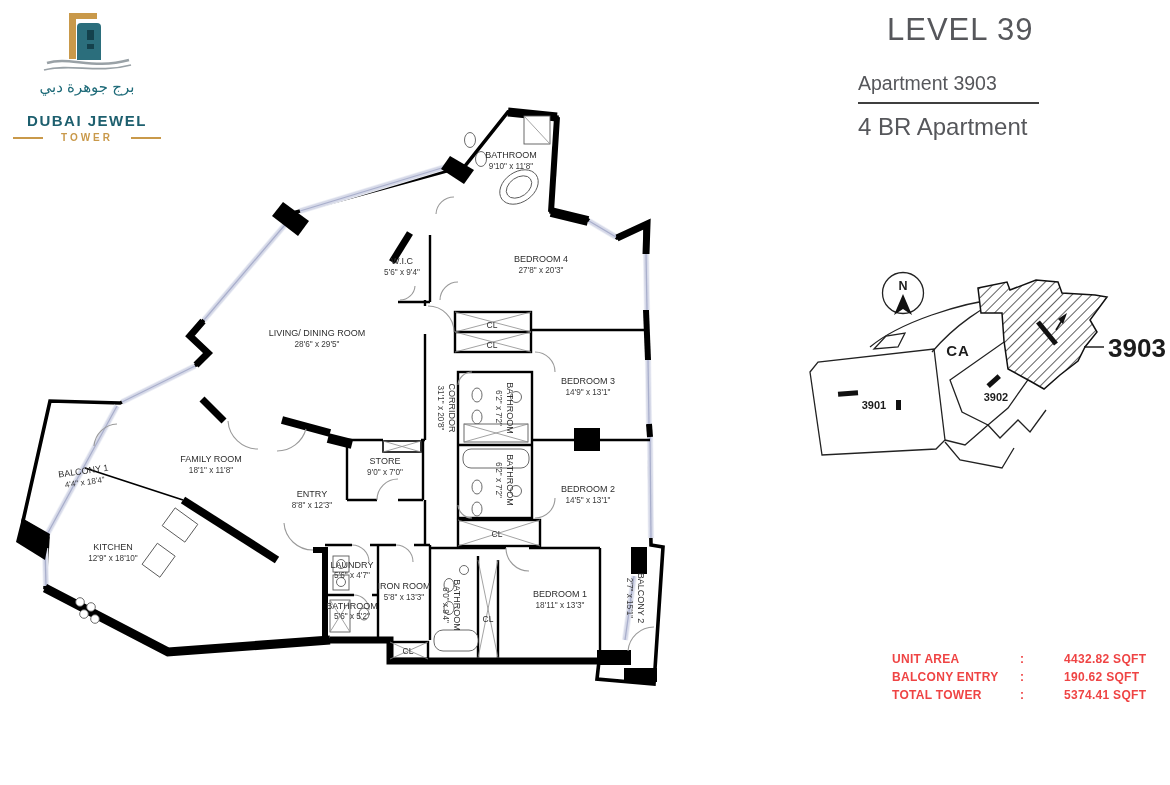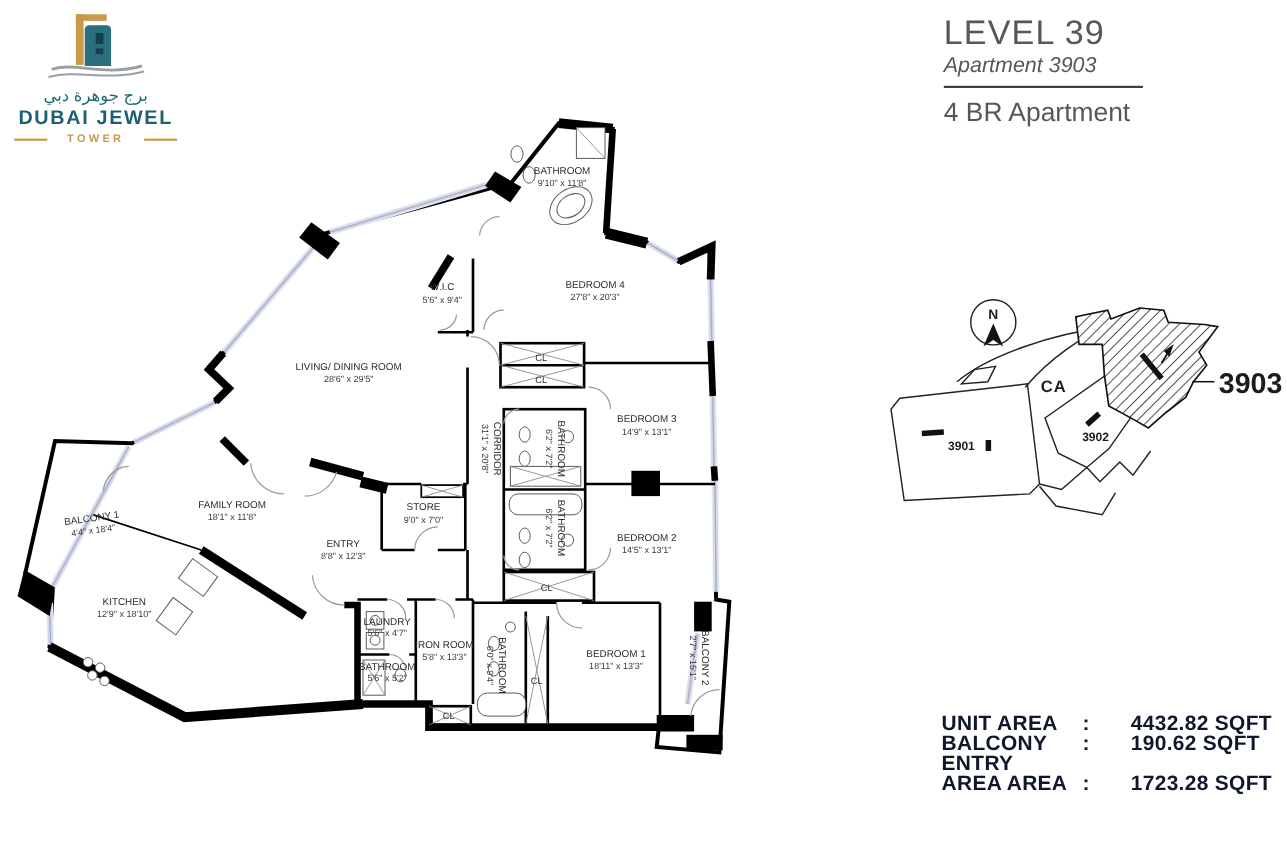--- a/index.html
+++ b/index.html
@@ -5,34 +5,34 @@
 <style>
   html,body{margin:0;padding:0;background:#ffffff;}
   .page{position:relative;width:1170px;height:785px;background:#fff;overflow:hidden;
         font-family:"Liberation Sans",sans-serif;}
   .plan-svg{position:absolute;left:0;top:0;width:1170px;height:785px;}
 
   
   .logo{position:absolute;left:12px;top:10px;width:150px;display:flex;flex-direction:column;
         align-items:center;text-align:center;}
   .logo .arabic{color:#1d6a78;font-size:15px;margin-top:2px;direction:rtl;}
-  .logo .brand{color:#1d5f6e;font-size:18px;font-weight:bold;letter-spacing:1.5px;margin-top:1px;}
+  .logo .brand{color:#1d5f6e;font-size:15px;font-weight:bold;letter-spacing:1.5px;margin-top:16px;}
   .logo .tower-row{display:flex;align-items:center;gap:18px;margin-top:3px;}
   .logo .tower-row .bar{width:30px;height:0;border-top:2px solid #c9994a;}
   .logo .tower{color:#c9994a;font-size:10px;letter-spacing:3px;font-weight:bold;}
 
   
   .header{position:absolute;left:858px;top:12px;color:#56575b;}
-  .header .level{font-size:31px;letter-spacing:1px;}
-  .header .apt{font-size:19.5px;display:inline-block;
-               padding:0 42px 7px 0;border-bottom:2px solid #3f3f3f;font-style:italic;}
+  .header .level{font-size:31px;letter-spacing:1px;margin-left:29px;}
+  .header .apt{font-size:19.5px;margin-top:24px;display:inline-block;
+               padding:0 42px 7px 0;border-bottom:2px solid #3f3f3f;}
   .header .type{font-size:24px;margin-top:9px;}
 
   
-  .areas{position:absolute;left:856px;top:650px;color:#0f172a;font-size:19px;font-weight:bold;}
+  .areas{position:absolute;left:892px;top:650px;color:#ef4444;font-size:12px;font-weight:bold;}
   .area-row{display:grid;grid-template-columns:128px 44px auto;line-height:18px;letter-spacing:.3px;}
   .a-colon{text-align:left;}
 
   
   .outer{fill:#ffffff;stroke:#000;stroke-width:3.6;stroke-linejoin:miter;}
   .thick{stroke:#000;fill:none;}
   .blk{fill:#000;stroke:none;}
   .iw{stroke:#000;stroke-width:2.4;fill:none;}
   .iwf{stroke:#000;stroke-width:1.6;fill:none;}
   .winband{stroke:#eef0f7;stroke-width:6.4;fill:none;}
@@ -353,19 +353,19 @@
       <span class="a-label">UNIT AREA</span>
       <span class="a-colon">:</span>
       <span class="a-value">4432.82 SQFT</span>
     </div>
     <div class="area-row">
       <span class="a-label">BALCONY ENTRY</span>
       <span class="a-colon">:</span>
       <span class="a-value">190.62 SQFT</span>
     </div>
     <div class="area-row">
-      <span class="a-label">AREA AREA</span>
+      <span class="a-label">TOTAL TOWER</span>
       <span class="a-colon">:</span>
-      <span class="a-value">1723.28 SQFT</span>
+      <span class="a-value">5374.41 SQFT</span>
     </div>
   </div>
 
 </div>
 
 </body></html>

